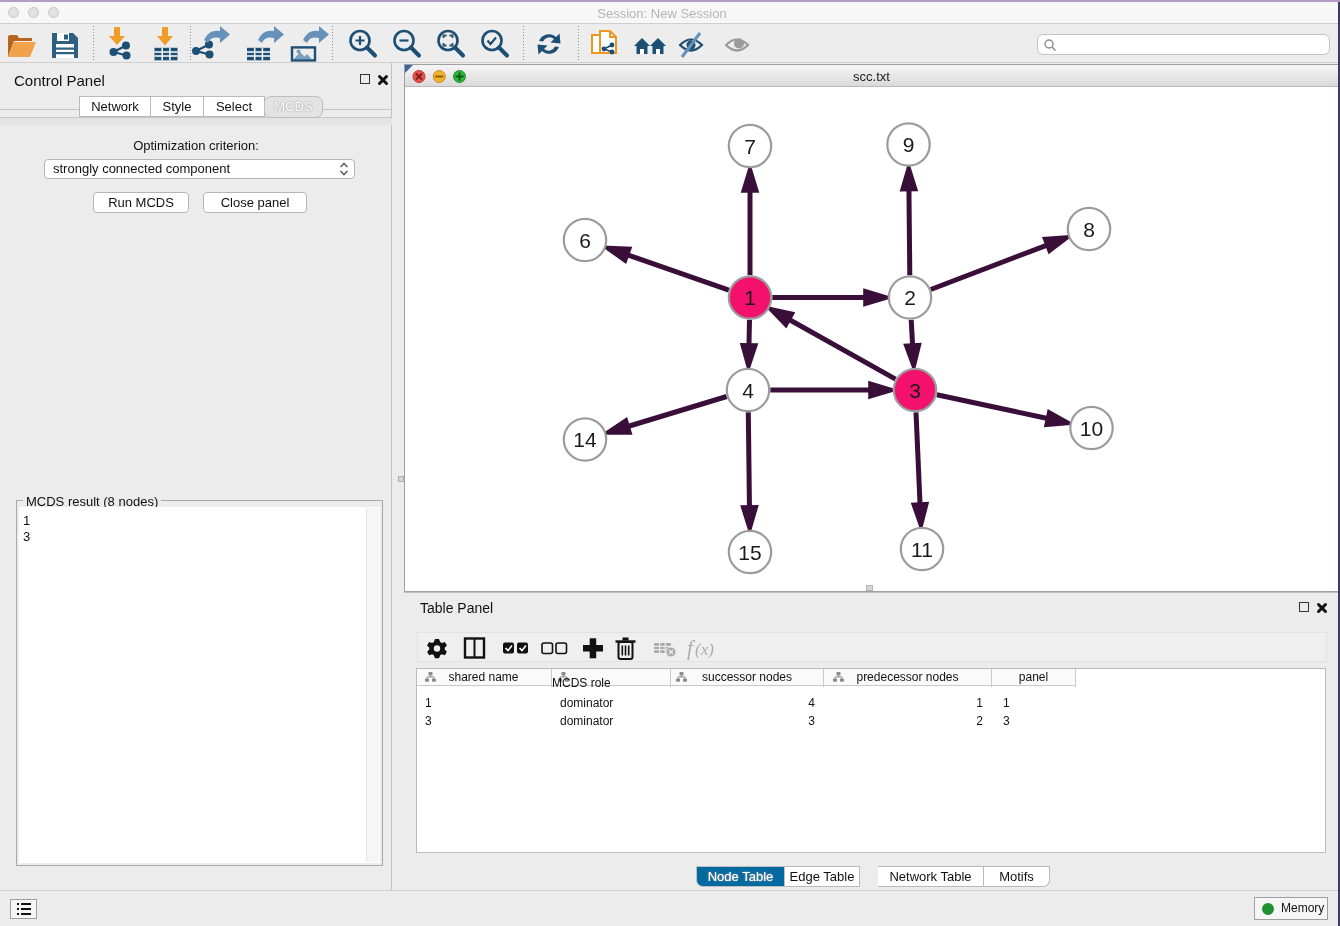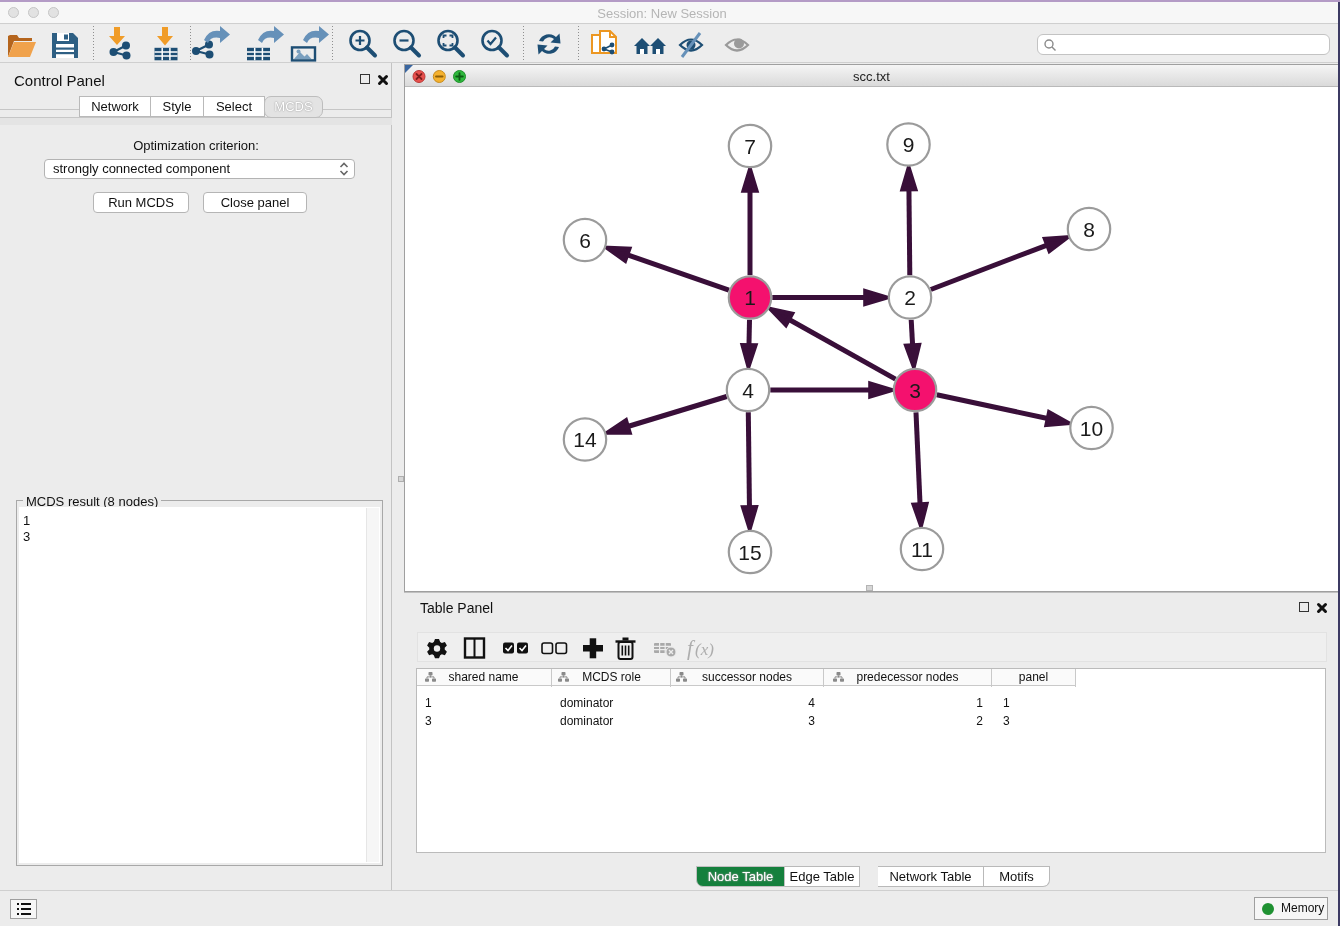--- a/index.html
+++ b/index.html
@@ -336,38 +336,38 @@
           <rect x="0" y="6.4" width="4" height="3.4" rx="0.7"></rect>
           <rect x="7" y="6.4" width="4" height="3.4" rx="0.7"></rect>
           <path d="M5.5 3.4 v2 M2 6.4 v-1.5 h7 v1.5" stroke="#8a8a8a" stroke-width="1" fill="none"></path>
         </g>
 <use href="#s1" x="133"></use>
         <use href="#s1" x="251"></use>
         <use href="#s1" x="408"></use>
       </g>
 </svg>
 <div class="abs" style="left:0px;top:2px;width:135px;text-align:center">shared name</div>
-<div class="abs" style="left:136px;top:2px;width:119px;text-align:center">MCDS role</div>
+<div class="abs" style="left:136px;top:8px;width:119px;text-align:left">MCDS role</div>
 <div class="abs" style="left:255px;top:2px;width:152px;text-align:center">successor nodes</div>
 <div class="abs" style="left:408px;top:2px;width:167px;text-align:center">predecessor nodes</div>
 <div class="abs" style="left:576px;top:2px;width:83px;text-align:center">panel</div>
 <div class="abs" style="left:9px;top:28px">1</div>
 <div class="abs" style="left:144px;top:28px">dominator</div>
 <div class="abs" style="left:255px;top:28px;width:144px;text-align:right">4</div>
 <div class="abs" style="left:408px;top:28px;width:159px;text-align:right">1</div>
 <div class="abs" style="left:587px;top:28px">1</div>
 <div class="abs" style="left:9px;top:46px">3</div>
 <div class="abs" style="left:144px;top:46px">dominator</div>
 <div class="abs" style="left:255px;top:46px;width:144px;text-align:right">3</div>
 <div class="abs" style="left:408px;top:46px;width:159px;text-align:right">2</div>
 <div class="abs" style="left:587px;top:46px">3</div>
 </div>
 
 <div id="btabs" class="abs" style="left:696px;top:866px;height:21px">
-<div class="abs tab" style="left:0;top:0;width:89px;background:#15803d;border-color:#c0c0c0;border-radius:0 0 0 7px;color:#fff;text-shadow:0 0 1px #9a9a9a,0 0 2px #aaa">Node Table</div>
+<div class="abs tab" style="left:0;top:0;width:89px;background:#0369a1;border-color:#c0c0c0;border-radius:0 0 0 7px;color:#fff;text-shadow:0 0 1px #9a9a9a,0 0 2px #aaa">Node Table</div>
 <div class="abs tab" style="left:89px;top:0;width:75px;border-left:none">Edge Table</div>
 <div class="abs tab" style="left:182px;top:0;width:106px;border-left:none">Network Table</div>
 <div class="abs tab" style="left:288px;top:0;width:66px;border-left:none;border-radius:0 0 7px 0">Motifs</div>
 </div>
 
 <div class="abs" style="left:0;top:890px;width:1340px;height:36px;background:#ececec;border-top:1px solid #cfcfcf"></div>
 <div class="abs" style="left:10px;top:899px;width:27px;height:20px;background:#f6f6f6;border:1px solid #9f9f9f"></div>
 <svg class="abs" style="left:17px;top:903px" width="14" height="12" viewBox="0 0 14 12">
     <g fill="#111">
       <rect x="0" y="0" width="2" height="2"></rect>

